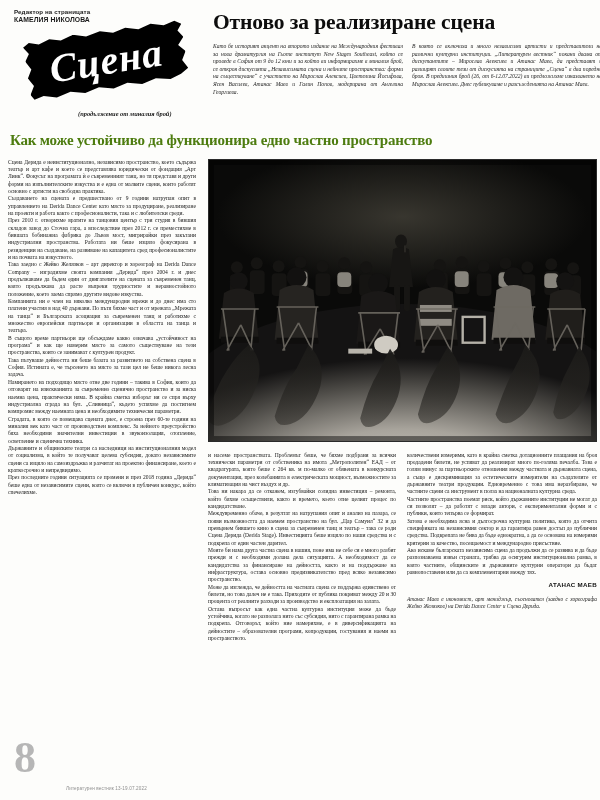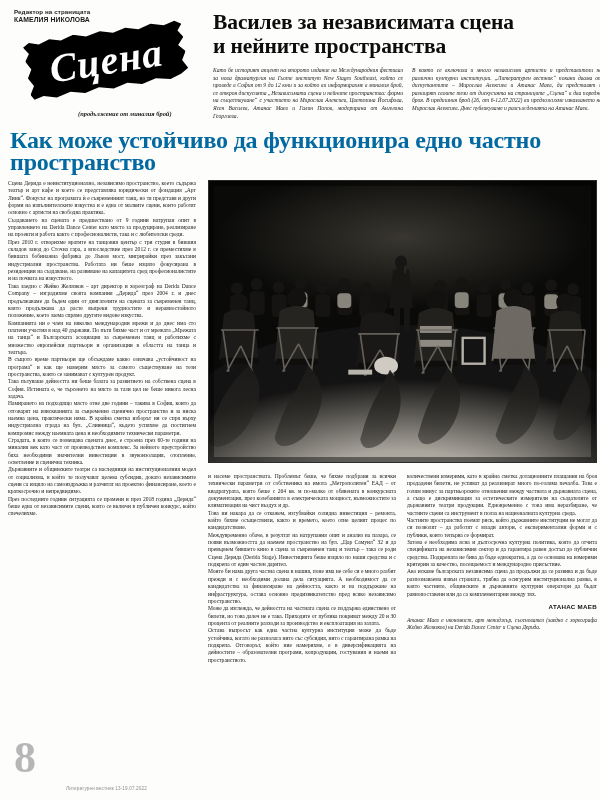--- a/index.html
+++ b/index.html
@@ -125,24 +125,24 @@
     text-align: justify;
     color: #1c1c1c;
   }
 
   
   .section-head {
     margin: 2px 0 0 0;
     padding: 0 2px;
     font-family: "Liberation Serif", serif;
     font-weight: bold;
-    font-size: 24px;
+    font-size: 15px;
     line-height: 21.5px;
     letter-spacing: -0.2px;
-    color: #0369a1;
+    color: #4d7c0f;
   }
   .section-head .l2 { display: block; }
 
   
   .body-area {
     position: relative;
     margin-top: 7px;
     height: 614px;
   }
   .col {
@@ -235,22 +235,21 @@
 
     <div class="logo-wrap">
       <div class="logo-box"></div>
       <div class="logo-text">Сцена</div>
     </div>
 
     <div class="continued">(продължение от миналия брой)</div>
 
     <div class="lead">
       <h1>
-        <span>Василев за независимата сцена</span><br>
-        <span>и нейните пространства</span>
+        <span>Отново за реализиране сцена</span><br>
       </h1>
       <div class="lead-cols">
         <p>Като бе историят акцент на второто издание на Международния фестивал за нова драматургия на Гьоте институт New Stages Southeast, който се проведе в София от 9 до 12 юни и за който ви информирахме в миналия брой, се откроя дискусията „Независимата сцена и нейните пространства: форми на съществуване“ с участието на Мирослав Алексиев, Цветелина Йосифова, Ясен Василев, Атанас Маев и Галин Попов, модерирана от Ангелина Георгиева.</p>
         <p>В която се включиха и много независими артисти и представители на различни културни институции. „Литературен вестник“ покани двама от дискутантите – Мирослав Алексиев и Атанас Маев, да представят и разширят своите тези от дискусията на страниците „Сцена“ в два поредни броя. В предишния брой (26, от 6-12.07.2022) ви предложихме изказването на Мирослав Алексиев. Днес публикуваме и разсъжденията на Атанас Маев.</p>
       </div>
     </div>
   </div>
 
   <div class="section-head">
     <span>Как може устойчиво да функционира едно частно пространство</span>

